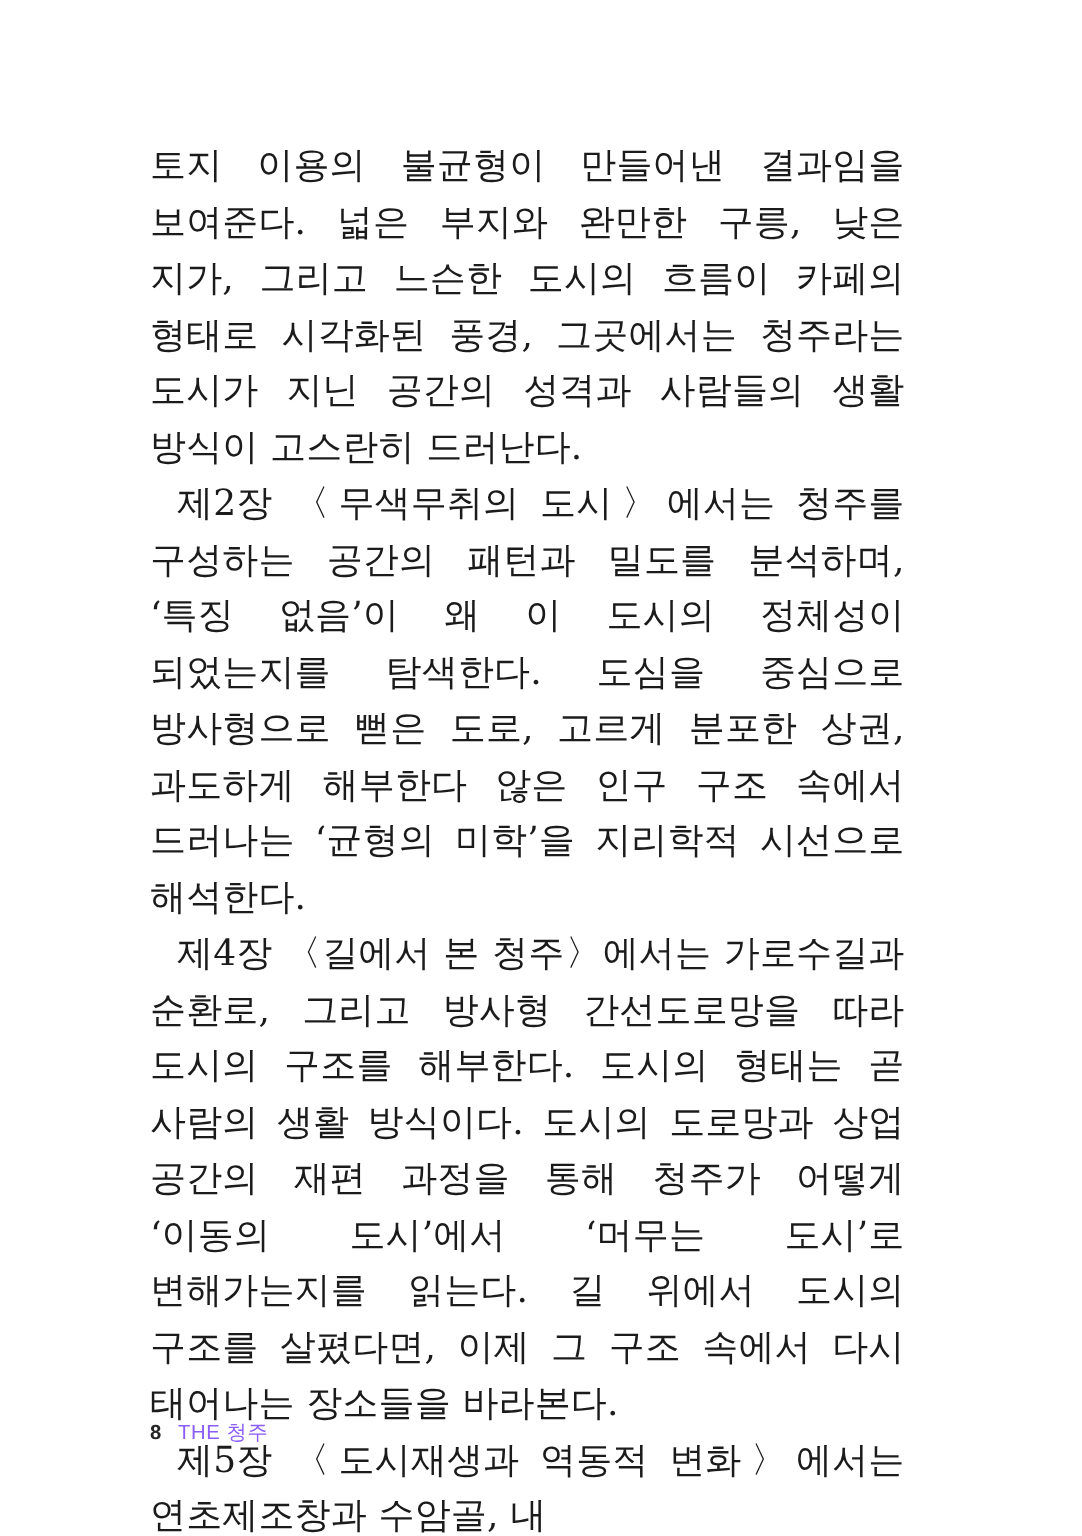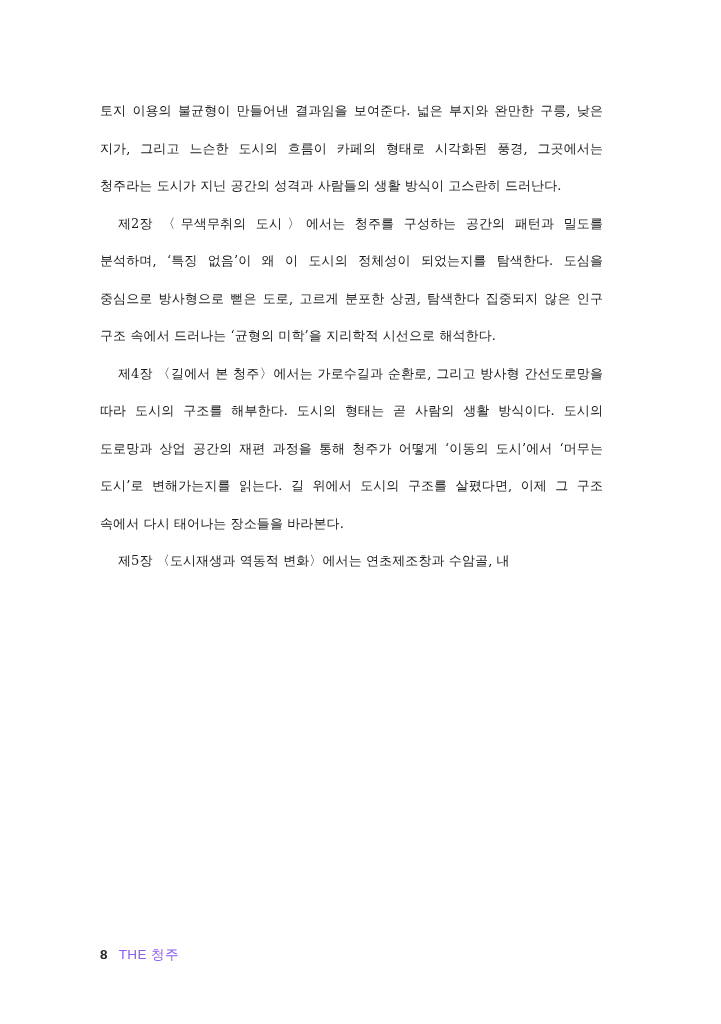--- a/index.html
+++ b/index.html
@@ -30,21 +30,21 @@
     position: absolute;
     left: 100px;
     top: 92px;
     width: 503px;
   }
 
   .para {
     margin: 0;
     padding: 0;
     font-family: "DejaVu Serif", "Liberation Serif", serif;
-    font-size: 13px;
+    font-size: 24px;
     line-height: 37.5px;
     color: #1b1b1b;
     text-align: justify;
     text-justify: inter-character;
     word-break: keep-all;
     letter-spacing: 0.1px;
     text-indent: 0;
   }
   .para.indent {
     text-indent: 18px;
@@ -74,21 +74,21 @@
     letter-spacing: 0.4px;
   }
 </style>
 </head>
 <body>
 
 <div class="page">
 
   <div class="text-block">
     <p class="para">토지 이용의 불균형이 만들어낸 결과임을 보여준다. 넓은 부지와 완만한 구릉, 낮은 지가, 그리고 느슨한 도시의 흐름이 카페의 형태로 시각화된 풍경, 그곳에서는 청주라는 도시가 지닌 공간의 성격과 사람들의 생활 방식이 고스란히 드러난다.</p>
-    <p class="para indent">제2장 〈무색무취의 도시〉에서는 청주를 구성하는 공간의 패턴과 밀도를 분석하며, ‘특징 없음’이 왜 이 도시의 정체성이 되었는지를 탐색한다. 도심을 중심으로 방사형으로 뻗은 도로, 고르게 분포한 상권, 탐색한다 집중되지 않은 인구 구조 속에서 드러나는 ‘균형의 미학’을 지리학적 시선으로 해석한다.</p>
+    <p class="para indent">제2장 〈무색무취의 도시〉에서는 청주를 구성하는 공간의 패턴과 밀도를 분석하며, ‘특징 없음’이 왜 이 도시의 정체성이 되었는지를 탐색한다. 도심을 중심으로 방사형으로 뻗은 도로, 고르게 분포한 상권, 과도하게 해부한다 않은 인구 구조 속에서 드러나는 ‘균형의 미학’을 지리학적 시선으로 해석한다.</p>
     <p class="para indent">제4장 〈길에서 본 청주〉에서는 가로수길과 순환로, 그리고 방사형 간선도로망을 따라 도시의 구조를 해부한다. 도시의 형태는 곧 사람의 생활 방식이다. 도시의 도로망과 상업 공간의 재편 과정을 통해 청주가 어떻게 ‘이동의 도시’에서 ‘머무는 도시’로 변해가는지를 읽는다. 길 위에서 도시의 구조를 살폈다면, 이제 그 구조 속에서 다시 태어나는 장소들을 바라본다.</p>
     <p class="para indent">제5장 〈도시재생과 역동적 변화〉에서는 연초제조창과 수암골, 내</p>
   </div>
 
   <div class="footer">
     <span class="folio-number">8</span>
     <span class="folio-title">THE 청주</span>
   </div>
 
 </div>

